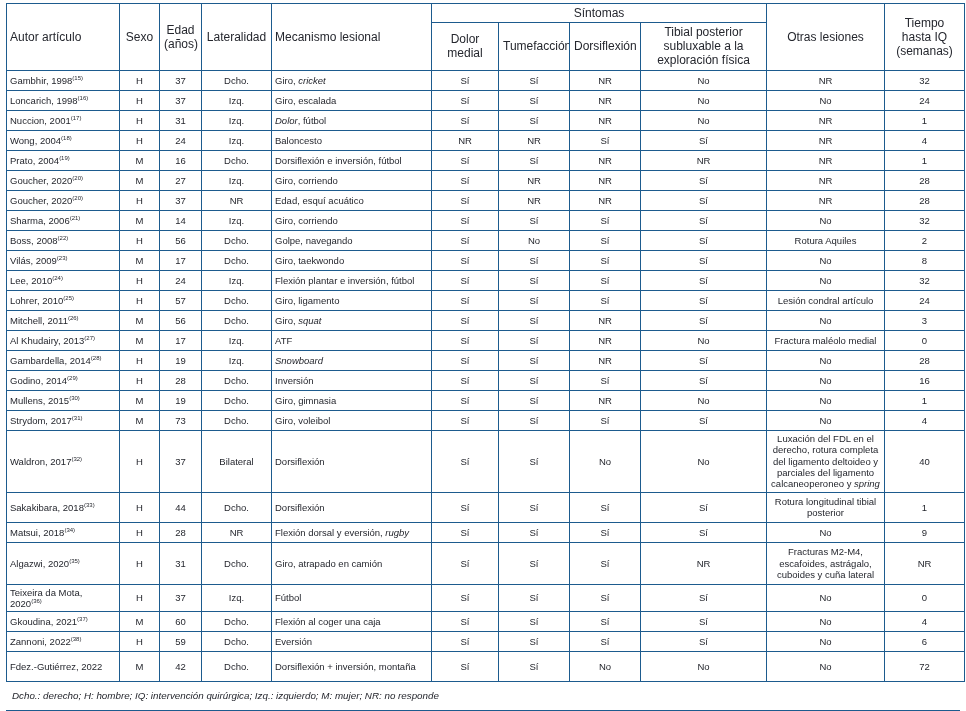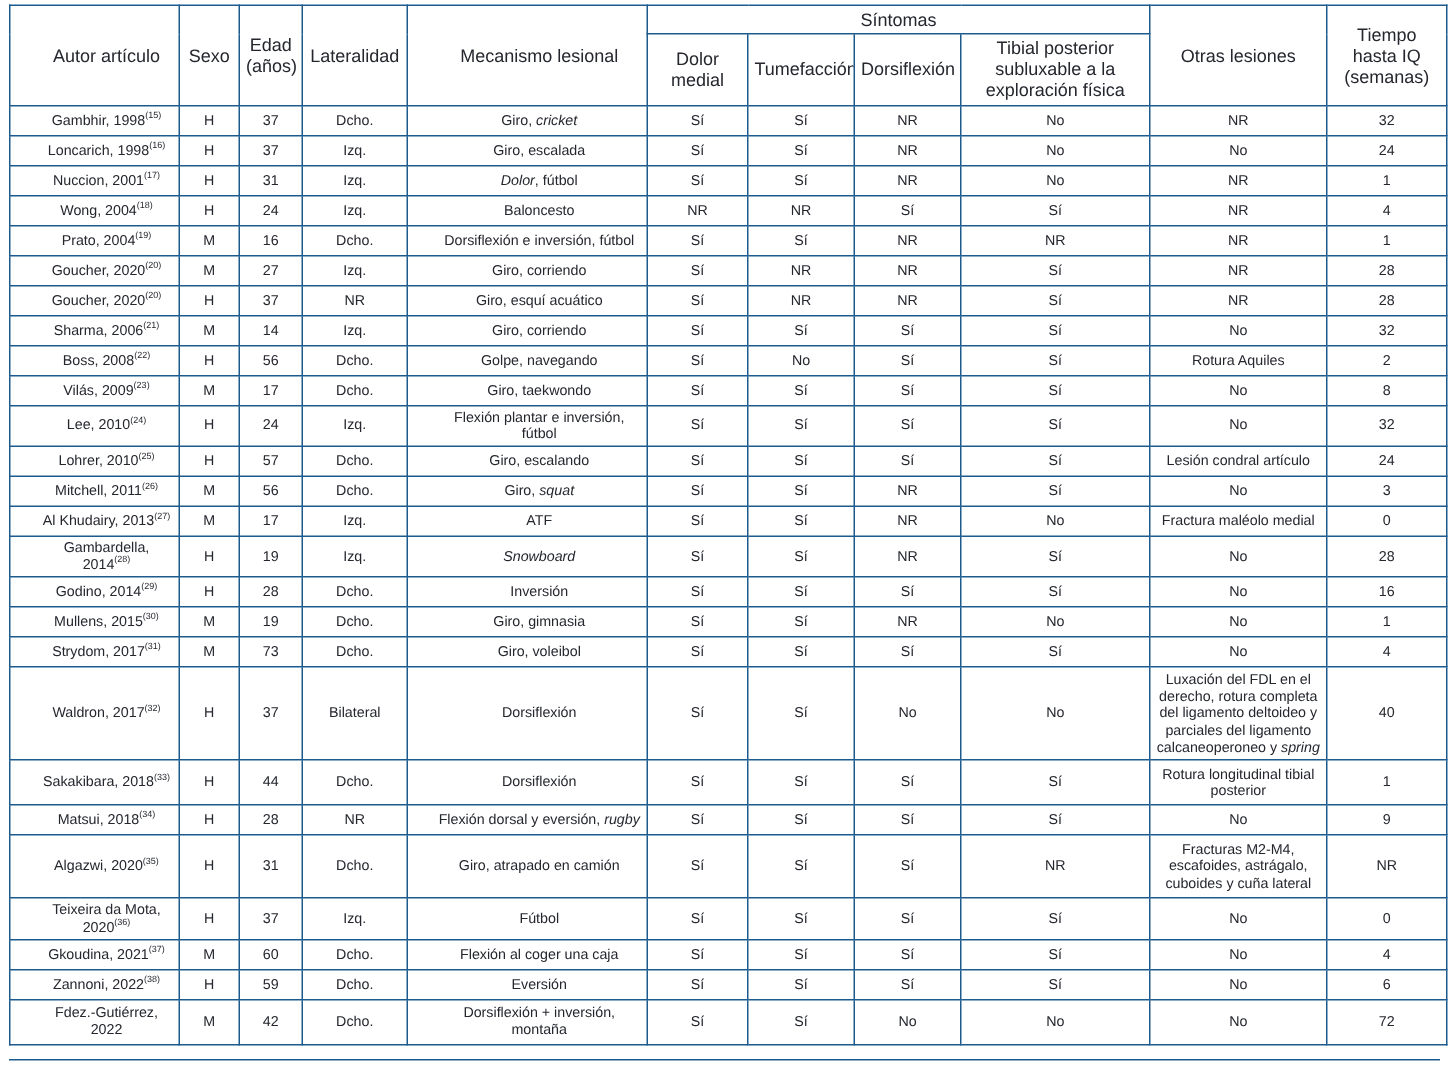--- a/index.html
+++ b/index.html
@@ -14,21 +14,21 @@
     font-size:9.5px;line-height:1.18;color:#25272e;
   }
   th,td{
     border:1px solid #1d5b8e;
     border-top:1.5px solid #1d5b8e;
     border-bottom:1.5px solid #1d5b8e;
     padding:2px 4px;vertical-align:middle;text-align:center;
     overflow:hidden;
   }
   thead th{font-weight:normal;font-size:12px;}
-  td.left, th.left{text-align:center;padding-left:20px;}
+  td.left, th.left{text-align:left;padding-left:3px;}
   tbody tr{height:20px;}
   tr.tall-5{height:62px;}
   tr.tall-2{height:30px;}
   tr.tall-3{height:42px;}
   sup.ref{font-size:6px;vertical-align:super;line-height:0;}
   i{font-style:italic;}
   .c-autor{width:113px;}
   .c-sexo{width:40px;}
   .c-edad{width:42px;}
   .c-lat{width:70px;}
@@ -160,21 +160,21 @@
           <td>NR</td>
           <td>Sí</td>
           <td>NR</td>
           <td>28</td>
         </tr>
         <tr>
           <td class="left">Goucher, 2020<sup class="ref">(20)</sup></td>
           <td>H</td>
           <td>37</td>
           <td>NR</td>
-          <td class="left">Giro, esquí acuático</td>
+          <td class="left">Edad, esquí acuático</td>
           <td>Sí</td>
           <td>NR</td>
           <td>NR</td>
           <td>Sí</td>
           <td>NR</td>
           <td>28</td>
         </tr>
         <tr>
           <td class="left">Sharma, 2006<sup class="ref">(21)</sup></td>
           <td>M</td>
@@ -225,21 +225,21 @@
           <td>Sí</td>
           <td>Sí</td>
           <td>No</td>
           <td>32</td>
         </tr>
         <tr>
           <td class="left">Lohrer, 2010<sup class="ref">(25)</sup></td>
           <td>H</td>
           <td>57</td>
           <td>Dcho.</td>
-          <td class="left">Giro, escalando</td>
+          <td class="left">Giro, ligamento</td>
           <td>Sí</td>
           <td>Sí</td>
           <td>Sí</td>
           <td>Sí</td>
           <td>Lesión condral artículo</td>
           <td>24</td>
         </tr>
         <tr>
           <td class="left">Mitchell, 2011<sup class="ref">(26)</sup></td>
           <td>M</td>
@@ -417,14 +417,15 @@
           <td class="left">Dorsiflexión + inversión, montaña</td>
           <td>Sí</td>
           <td>Sí</td>
           <td>No</td>
           <td>No</td>
           <td>No</td>
           <td>72</td>
         </tr>
       </tbody>
   </table>
+  <div class="footnote">Dcho.: derecho; H: hombre; IQ: intervención quirúrgica; Izq.: izquierdo; M: mujer; NR: no responde</div>
   <div class="bottom-rule"></div>
 </div>
 
 </body></html>

